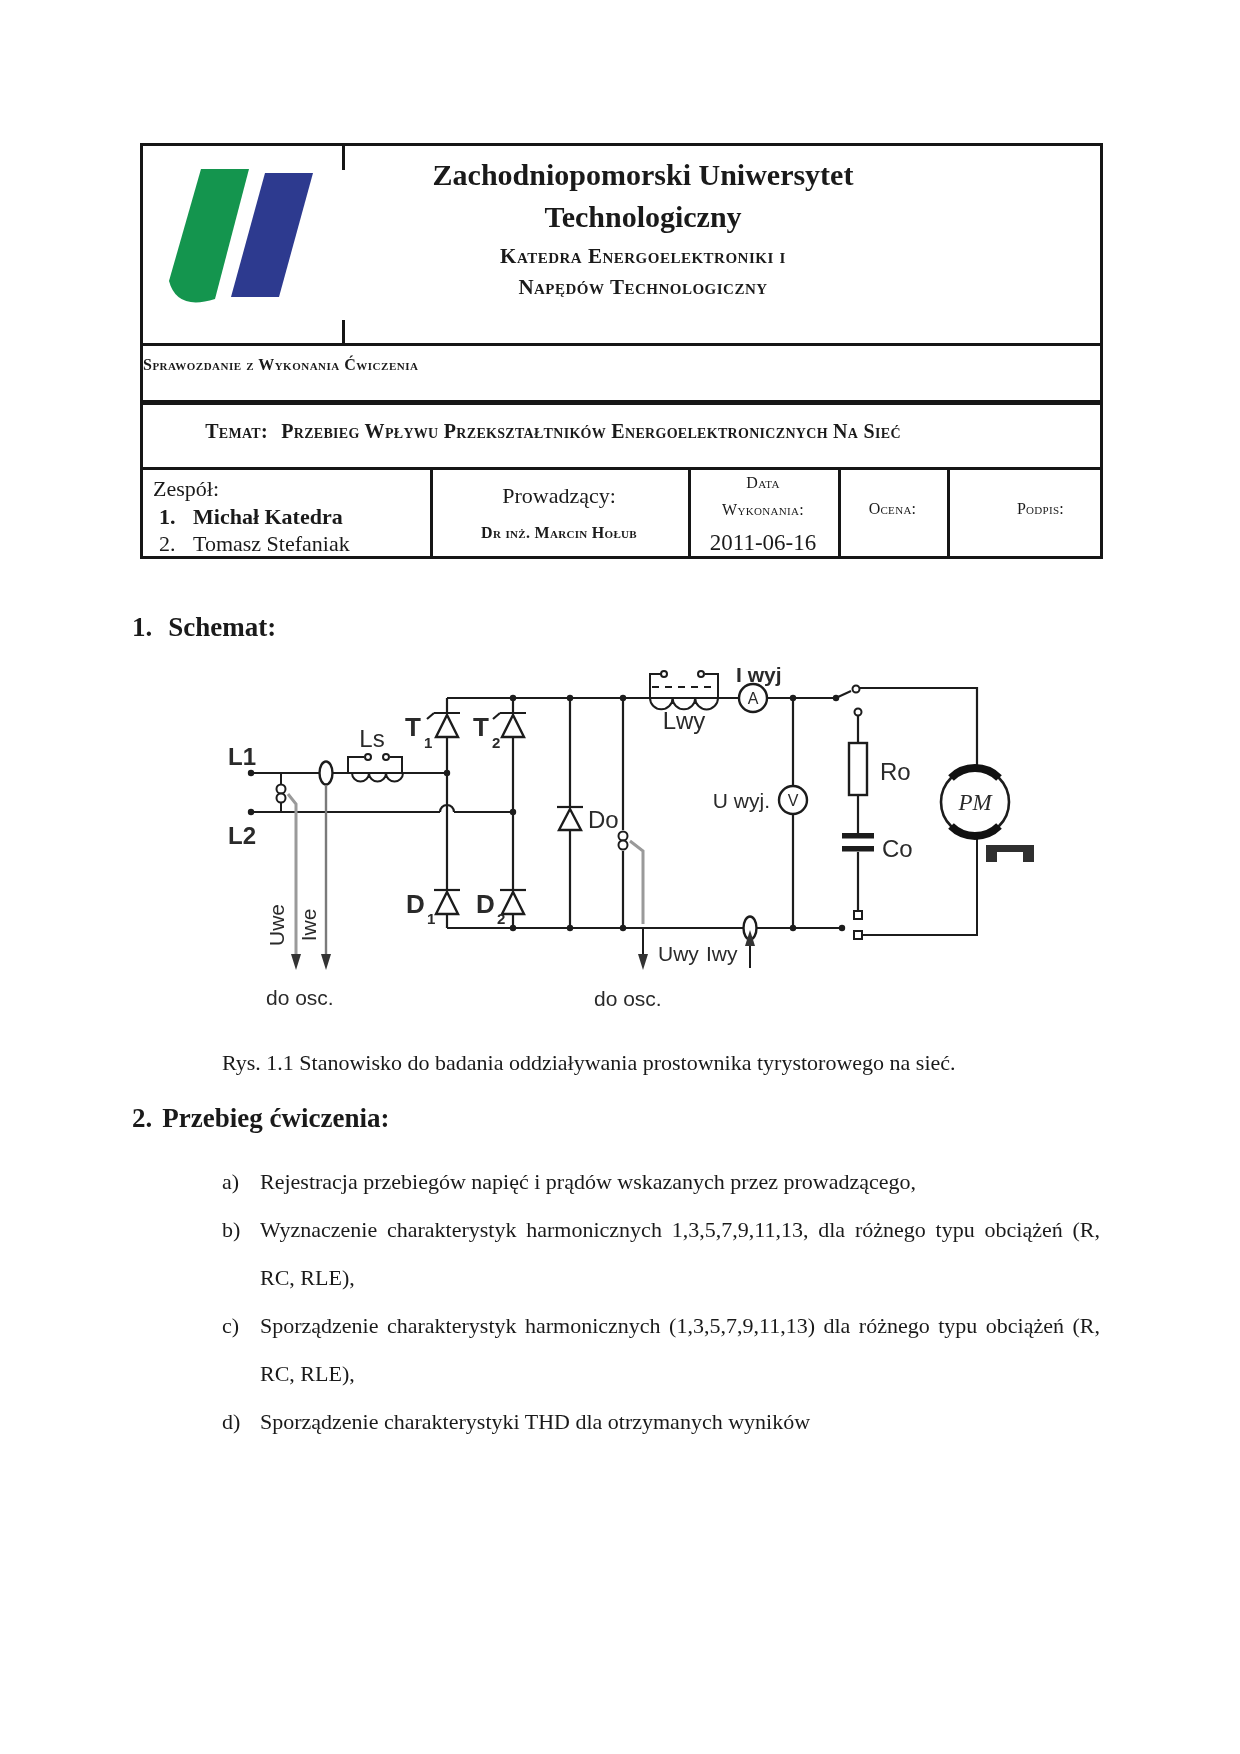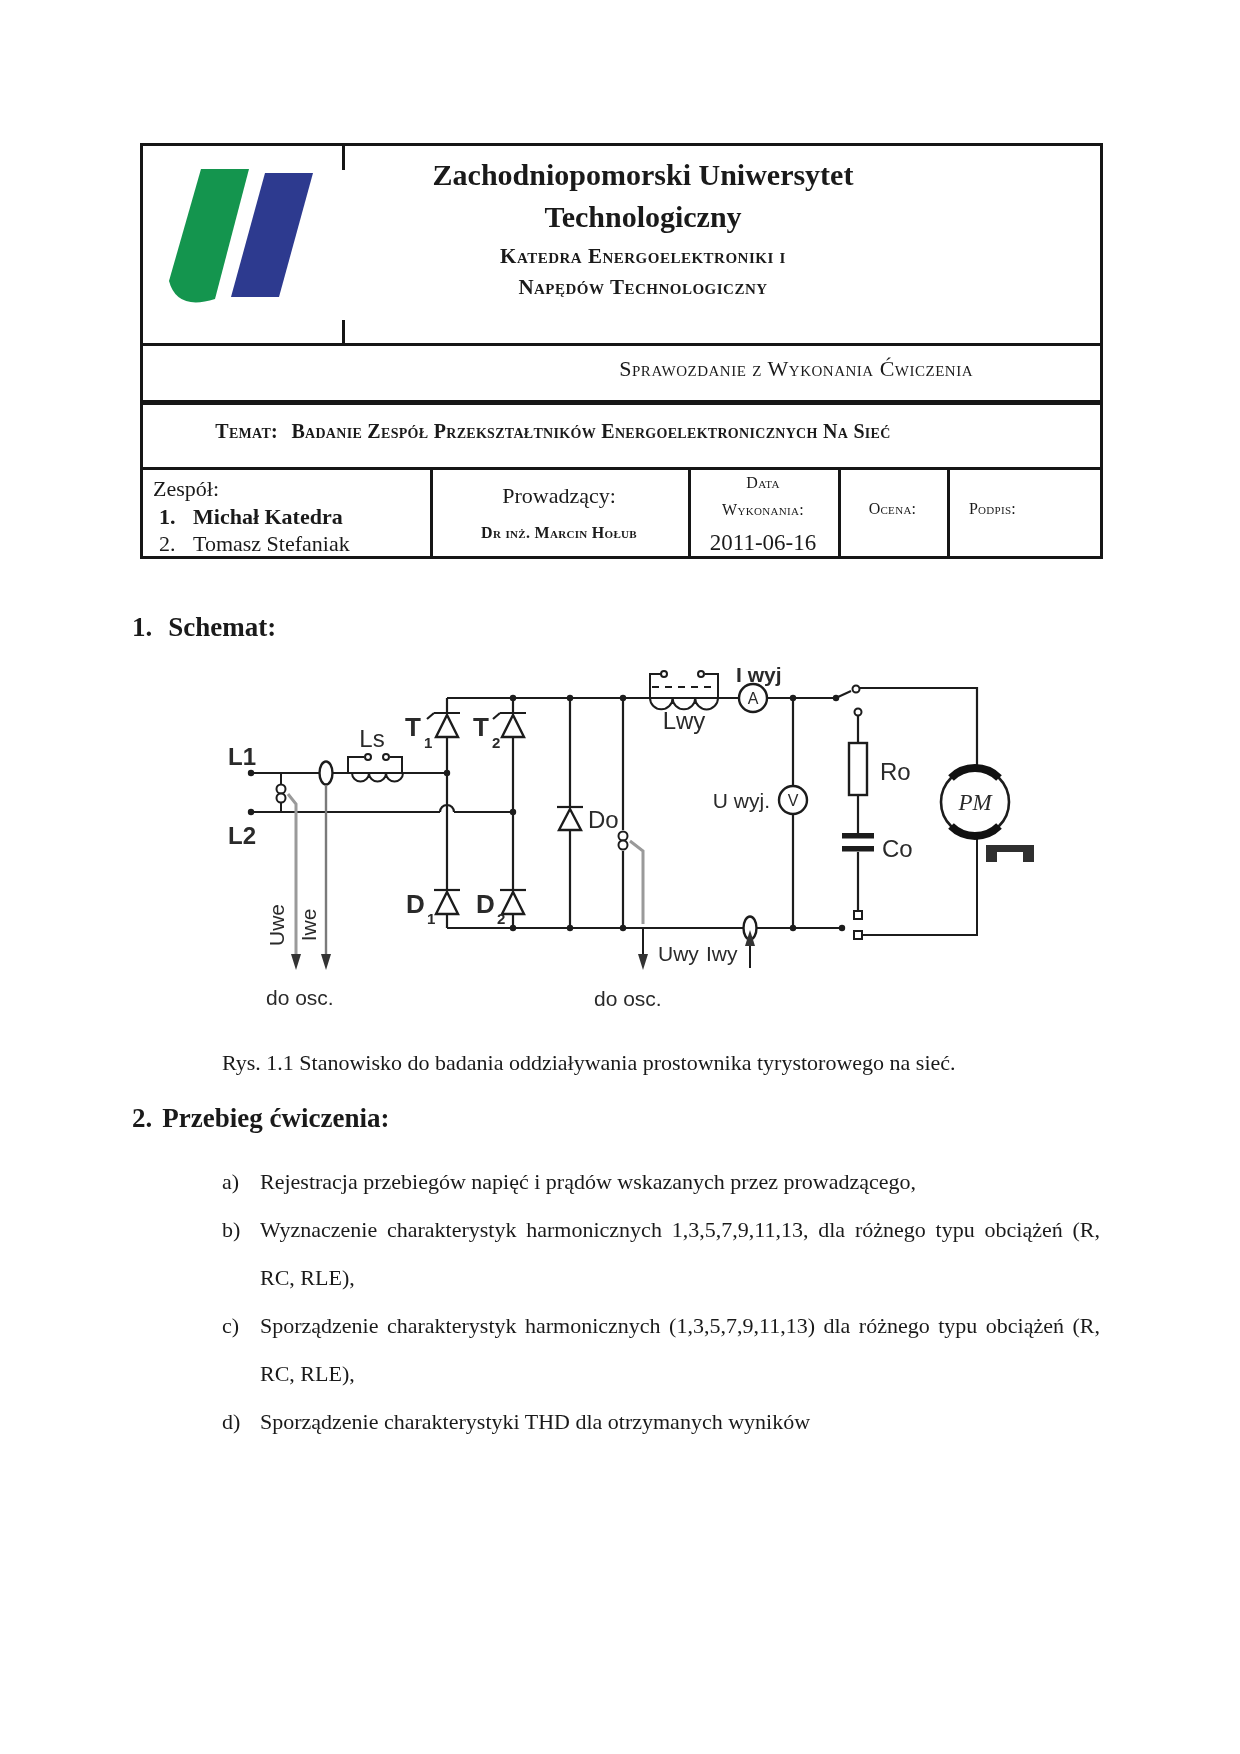--- a/index.html
+++ b/index.html
@@ -5,21 +5,21 @@
   html,body{margin:0;padding:0;background:#e9e9e9;}
   .page{position:relative;width:1240px;height:1754px;background:#ffffff;
         font-family:"Liberation Serif",serif;color:#1a1a1a;overflow:hidden;margin:0 auto;}
   .abs{position:absolute;}
   
   .tbl{position:absolute;left:140px;top:143px;width:957px;height:410px;border:3px solid #161616;}
   .hline{position:absolute;left:0;right:0;background:#161616;height:3px;}
   .vseg{position:absolute;width:3px;background:#161616;}
   .uni-title{font-size:30px;font-weight:bold;line-height:42px;text-align:center;}
   .dept{font-size:21px;font-weight:bold;font-variant:small-caps;line-height:31px;text-align:center;letter-spacing:.5px;}
-  .report-title{font-size:22px;font-variant:small-caps;font-weight:400;text-align:right;letter-spacing:.5px;}
+  .report-title{font-size:16px;font-variant:small-caps;font-weight:700;text-align:left;letter-spacing:.5px;}
   .topic-row{font-size:20px;font-weight:bold;font-variant:small-caps;text-align:center;letter-spacing:.3px;}
   .lbl-u{}
   .sc20{font-variant:small-caps;font-size:16px;letter-spacing:.3px;}
   .cell-c{text-align:center;}
   
   .h-sec{font-size:27px;font-weight:bold;}
   .h-sec .num{margin-right:16px;}
   .caption{font-size:22px;}
   .proc{width:878px;font-size:22px;line-height:48px;}
   .proc-item{position:relative;padding-left:38px;text-align:justify;}
@@ -64,42 +64,42 @@
 
     <div class="abs uni-title" style="left:240px;top:8px;width:520px;">Zachodniopomorski Uniwersytet</div>
     <div class="abs uni-title" style="left:240px;top:50px;width:520px;">Technologiczny</div>
     <div class="abs dept" style="left:240px;top:95px;width:520px;">Katedra Energoelektroniki i</div>
     <div class="abs dept" style="left:240px;top:126px;width:520px;">Napędów Technologiczny</div>
 
     <div class="abs report-title" style="left:0;top:210px;width:830px;">Sprawozdanie z Wykonania Ćwiczenia</div>
 
     <div class="abs topic-row" style="left:15px;top:274px;width:790px;">
       <span>Temat:</span>
-      <span style="margin-left:8px;">Badanie Zespół Przekształtników Energoelektronicznych Na Sieć</span>
+      <span style="margin-left:8px;">Przebieg Wpływu Przekształtników Energoelektronicznych Na Sieć</span>
     </div>
 
     <div class="abs lbl-u" style="left:10px;top:330px;font-size:22px;">Zespół:</div>
     <div class="abs" style="left:16px;top:358px;font-size:22px;font-weight:bold;">
       <span>1.</span>
       <span class="lbl-u" style="margin-left:12px;">Michał Katedra</span>
     </div>
     <div class="abs" style="left:16px;top:385px;font-size:22px;">
       <span>2.</span>
       <span style="margin-left:12px;">Tomasz Stefaniak</span>
     </div>
 
     <div class="abs cell-c lbl-u" style="left:287px;top:337px;width:258px;font-size:22px;">Prowadzący:</div>
     <div class="abs cell-c sc20" style="left:287px;top:378px;width:258px;font-weight:bold;">Dr inż. Marcin Hołub</div>
 
     <div class="abs cell-c sc20" style="left:545px;top:328px;width:150px;">Data</div>
     <div class="abs cell-c sc20" style="left:545px;top:355px;width:150px;">Wykonania:</div>
     <div class="abs cell-c" style="left:545px;top:384px;width:150px;font-size:23px;">2011-06-16</div>
 
     <div class="abs cell-c sc20" style="left:695px;top:354px;width:109px;">Ocena:</div>
-    <div class="abs cell-c sc20" style="left:776px;top:354px;width:147px;">Podpis:</div>
+    <div class="abs cell-c sc20" style="left:804px;top:354px;width:147px;padding-left:20px;">Podpis:</div>
   </div>
 
   <div class="abs h-sec" style="left:132px;top:612px;">
     <span class="num">1.</span><span>Schemat:</span>
   </div>
 
   <svg class="schematic" viewBox="200 648 850 370">
 
     <path class="wire" d="M251,773 H447"></path>
     <path class="wire" d="M251,812 H440 M440,812 A7,7 0 0 1 454,812 M454,812 H513"></path>

